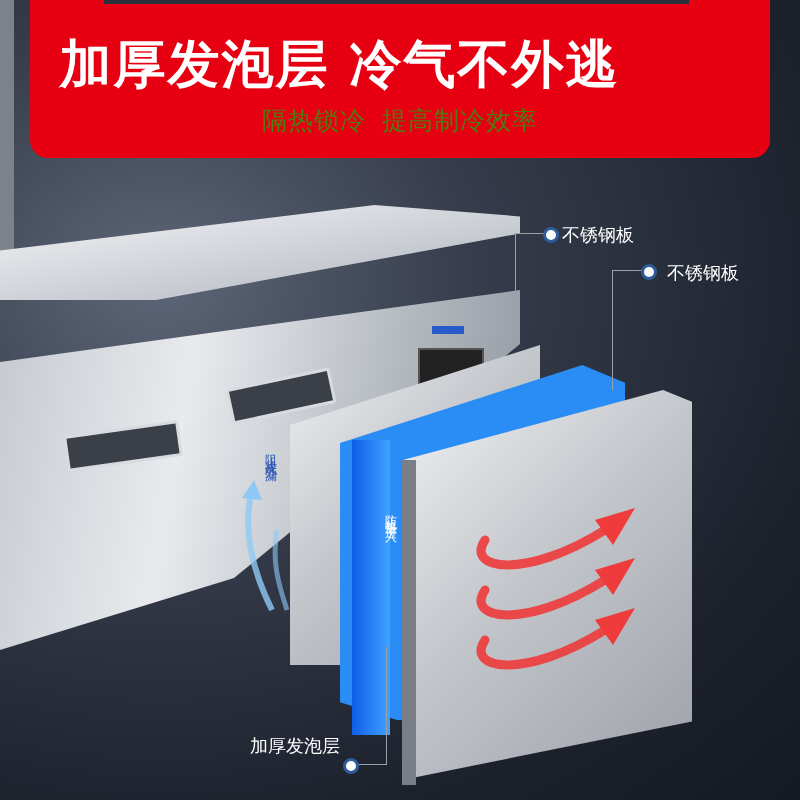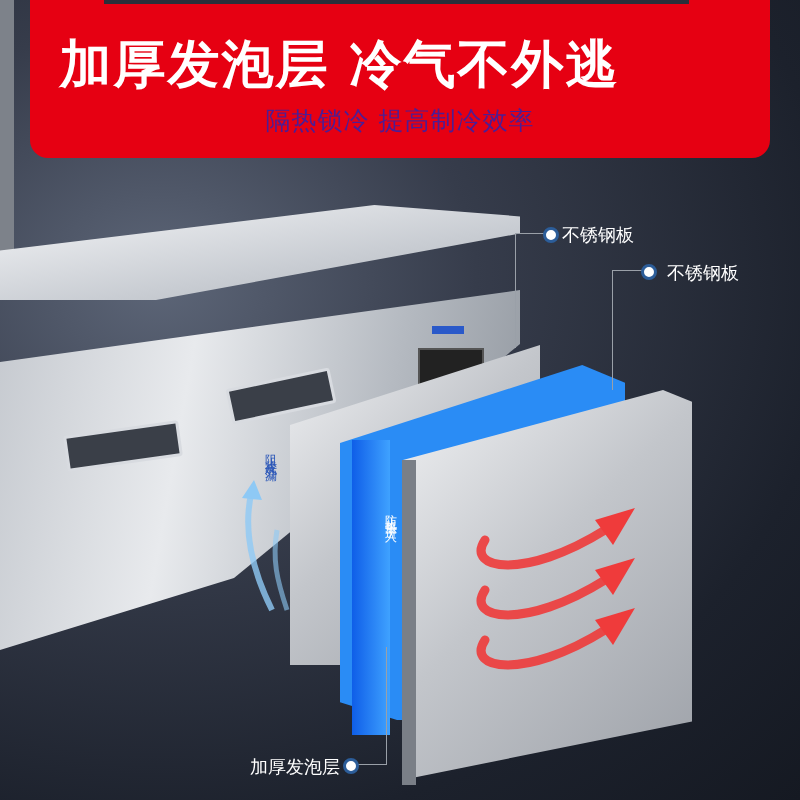--- a/index.html
+++ b/index.html
@@ -2,21 +2,21 @@
 <html><head>
 <meta charset="utf-8">
 <style>
   html,body{margin:0;padding:0;}
   body{width:800px;height:800px;overflow:hidden;position:relative;
     background:radial-gradient(ellipse at 20% 35%, #5d6678 0%, #363c4b 35%, #1c212c 75%, #151922 100%);
     font-family:"DejaVu Sans", sans-serif;}
   .banner{position:absolute;left:30px;top:-20px;width:740px;height:178px;background:#e60012;border-radius:0 0 18px 18px;}
   .banner-top{position:absolute;left:104px;top:0;width:585px;height:4px;background:#2a2f3a;}
   .headline{position:absolute;left:0;top:30px;width:679px;text-align:center;color:#fff;font-size:52px;font-weight:bold;letter-spacing:2px;}
-  .subline{position:absolute;left:0;top:104px;width:800px;text-align:center;color:#4c1d95;font-size:25px;letter-spacing:1px;}
+  .subline{position:absolute;left:0;top:104px;width:800px;text-align:center;color:#4d7c0f;font-size:25px;letter-spacing:1px;font-family:Liberation Mono, monospace;}
   
   .fridge-top{position:absolute;left:0;top:205px;width:520px;height:95px;
     background:linear-gradient(170deg,#f4f5f7 0%,#c9cdd3 60%,#aeb3ba 100%);
     clip-path:polygon(0 48%,72% 0,100% 12%,100% 30%,30% 100%,0 100%);}
   .fridge-body{position:absolute;left:0;top:290px;width:520px;height:360px;
     background:linear-gradient(100deg,#c5c9cf 0%,#e8eaed 35%,#b5bac1 70%,#8f959d 100%);
     clip-path:polygon(0 20%,100% 0,100% 15%,45% 80%,0 100%);}
   .door-handle{position:absolute;height:30px;background:#3a3f48;border:3px solid #d8dbe0;border-radius:3px;}
   .display{position:absolute;left:418px;top:348px;width:62px;height:38px;background:#222;border:2px solid #555;}
   .logo-badge{position:absolute;left:432px;top:326px;width:32px;height:8px;background:#2a59c9;}
@@ -84,13 +84,13 @@
 <div class="label" style="left:562px;top:223px;">不锈钢板</div>
 
 <div class="line" style="left:612px;top:270px;width:30px;height:1px;"></div>
 <div class="line" style="left:612px;top:270px;width:1px;height:120px;"></div>
 <div class="dot" style="left:641px;top:264px;"></div>
 <div class="label" style="left:667px;top:261px;">不锈钢板</div>
 
 <div class="line" style="left:386px;top:647px;width:1px;height:117px;"></div>
 <div class="line" style="left:353px;top:764px;width:34px;height:1px;"></div>
 <div class="dot" style="left:343px;top:758px;"></div>
-<div class="label" style="left:250px;top:755px;">加厚发泡层</div>
+<div class="label" style="left:250px;top:734px;">加厚发泡层</div>
 
 </body></html>

